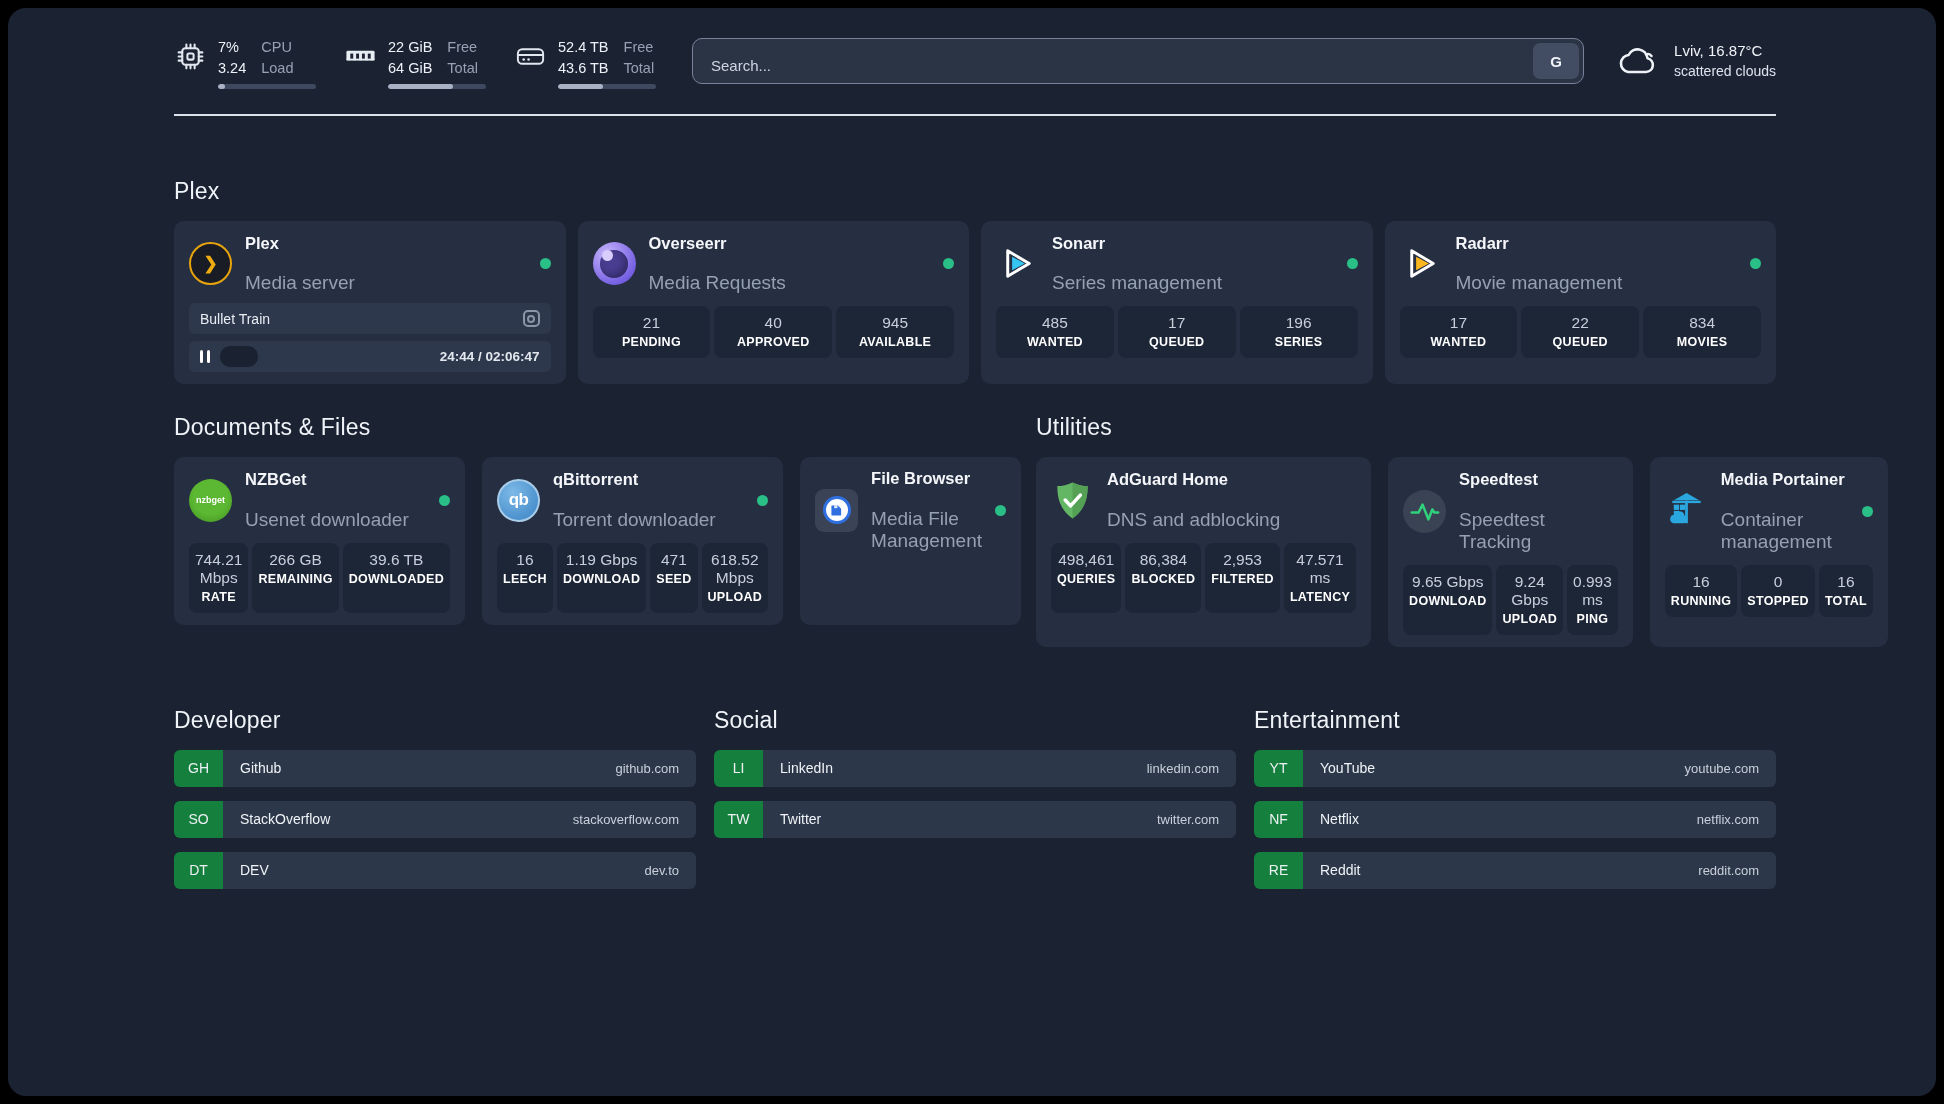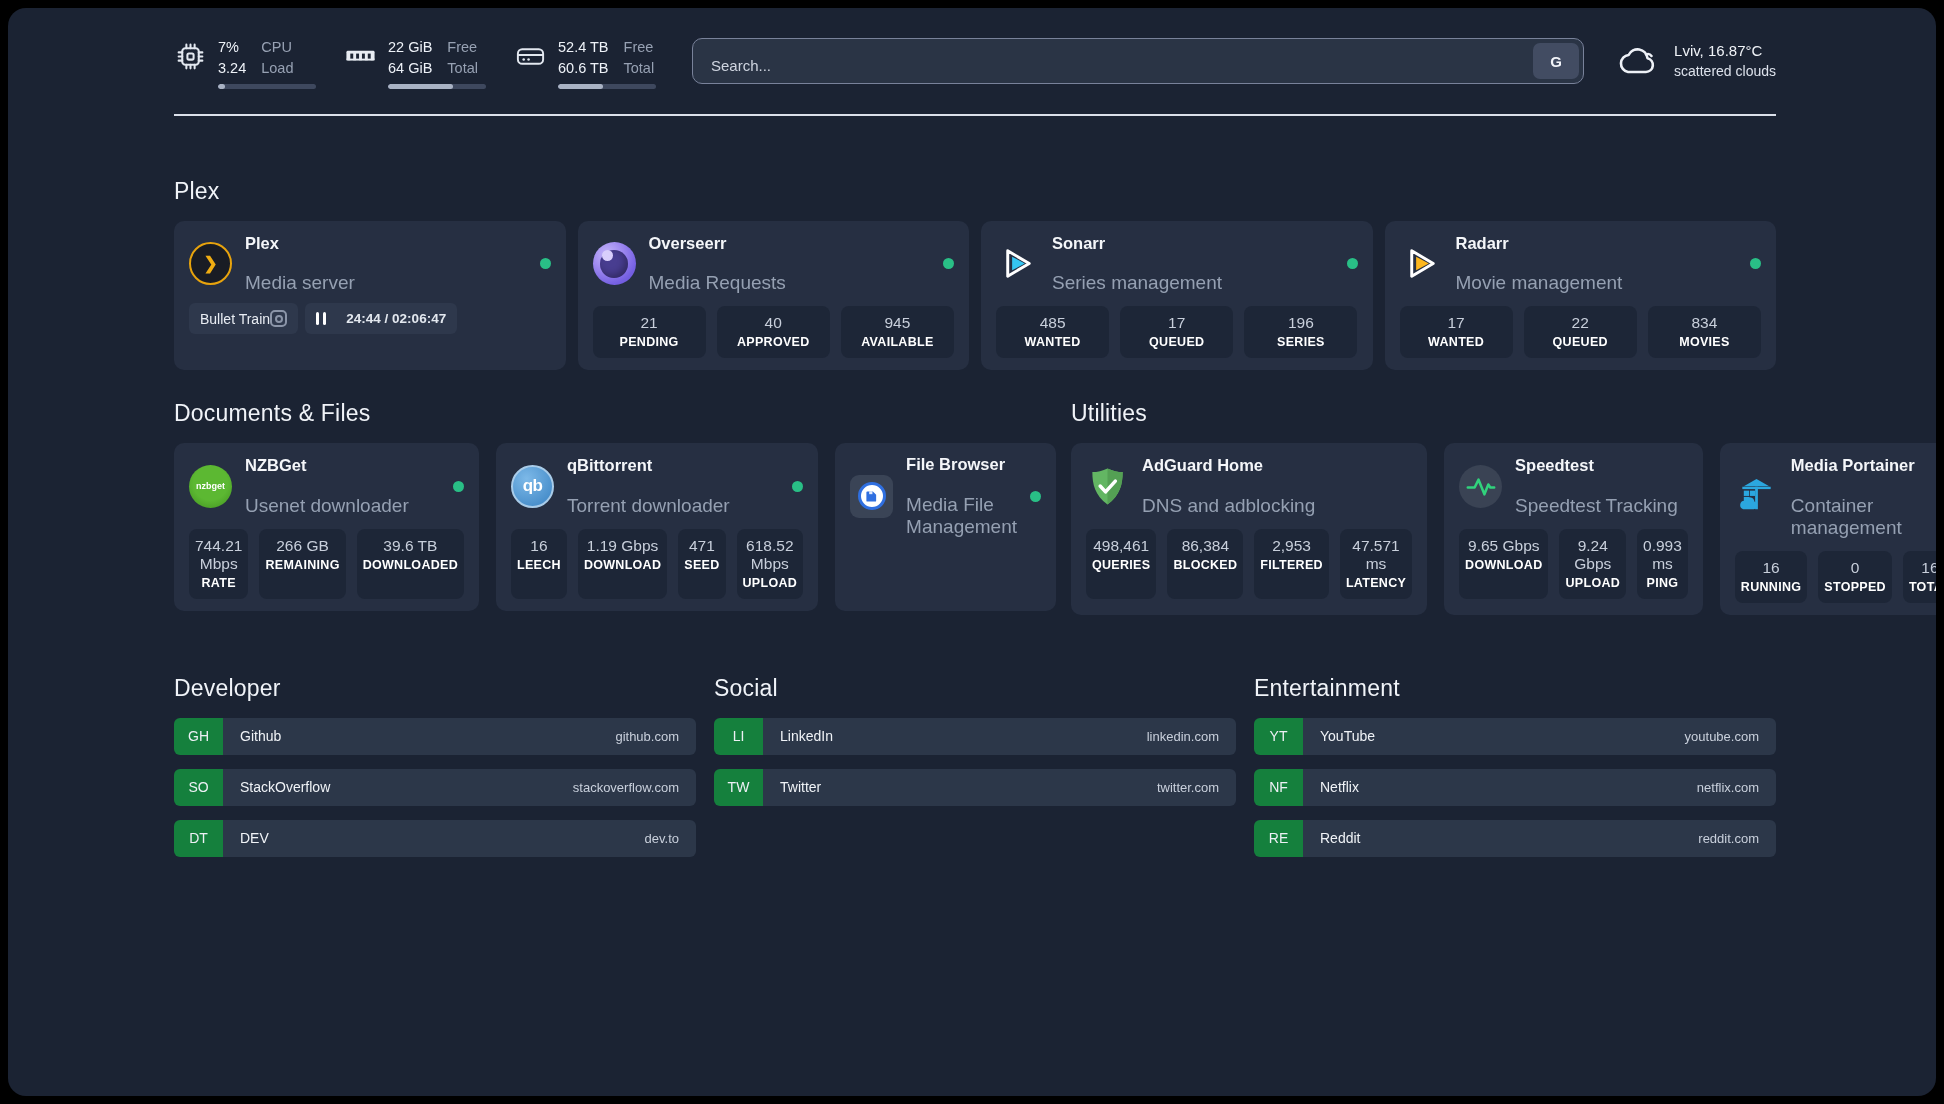--- a/index.html
+++ b/index.html
@@ -43,21 +43,21 @@
   .media-section { margin-top:62px; }
   .media-grid { display:grid; grid-template-columns:repeat(4,1fr); gap:12px; }
 
   .card { background:#262f42; border-radius:10px; padding:12px 15px; }
   .card-head { display:flex; align-items:center; gap:13px; }
   .head-text { display:flex; flex-direction:column; }
   .app-name { font-size:16.5px; font-weight:600; color:#f4f6f9; line-height:1.3; }
   .app-sub  { font-size:19px; color:#95a0b2; margin-top:18px; }
   .dot { width:11px; height:11px; border-radius:50%; background:#29bf86; margin-left:auto; flex:none; }
 
-  .stats-row { display:grid; gap:11px; margin-top:12px; }
+  .stats-row { display:grid; gap:4px; margin-top:12px; }
   .cols3 { grid-template-columns:repeat(3,1fr); }
   .cols4 { grid-template-columns:repeat(4,1fr); }
   .pill { background:#1d2637; border-radius:8px; text-align:center; padding:8px 6px 9px; }
   .pill-v { font-size:15.5px; color:#c8cfdb; }
   .pill-l { font-size:12.5px; font-weight:700; color:#fff; margin-top:3px; letter-spacing:.3px; }
 
   
   .app-icon { width:43px; height:43px; flex:none; display:flex; align-items:center; justify-content:center; }
   .icon-plex { border-radius:50%; background:#191c24; border:2.5px solid #e7a30d; color:#efac12;
     font-size:17px; font-weight:800; }
@@ -70,21 +70,21 @@
   .icon-nzbget { border-radius:50%; color:#fff; font-size:9px; font-weight:700;
     background:radial-gradient(circle at 50% 42%, #5cb832 52%, #3f8f1f 100%); }
   .icon-qb { border-radius:50%; color:#fff; font-size:17px; font-weight:700; letter-spacing:-.5px;
     background:radial-gradient(circle at 35% 30%, #7db9e8 0%, #4a90cc 75%); border:2px solid #a9cce9; }
   .icon-fb { border-radius:9px; background:#3a4456; }
   .fb-circle { width:28px; height:28px; border-radius:50%; background:#fff; border:3px solid #2f6fe0;
     display:flex; align-items:center; justify-content:center; }
   .icon-speedtest { border-radius:50%; background:#3a4354; }
 
   
-  .player { margin-top:9px; display:flex; flex-direction:row; gap:7px; }
+  .player { margin-top:9px; display:flex; flex-direction:column; gap:7px; }
   .p-row { height:31px; background:#2e384c; border-radius:6px; display:flex; align-items:center; padding:0 11px; }
   .p-title { font-size:14px; color:#e9edf3; }
   .cam { width:17px; height:17px; border:2px solid #8b95a8; border-radius:5px; margin-left:auto; position:relative; }
   .cam::after { content:""; position:absolute; inset:2.5px; border:2px solid #8b95a8; border-radius:50%; }
   .pause { display:flex; gap:3.5px; flex:none; }
   .pause i { width:3.4px; height:13px; background:#fff; border-radius:1.5px; }
   .p-track { flex:1; display:flex; align-items:center; margin:0 10px; height:100%; }
   .p-fill { height:21px; background:#1a2232; border-radius:10px; }
   .p-time { font-size:13.5px; font-weight:600; color:#e3e8ef; margin-left:auto; flex:none; }
 
@@ -167,21 +167,21 @@
         <svg class="stat-icon stroke-ic" viewBox="0 0 34 32">
           <rect x="4" y="8.5" width="26" height="15" rx="4.5"></rect>
               <path d="M4 14.5h26"></path>
           <circle cx="10" cy="19" r="1.3" fill="#e3e8f0" stroke="none"></circle>
               <circle cx="15" cy="19" r="1.3" fill="#e3e8f0" stroke="none"></circle>
         </svg>
         <div class="stat-body">
           <div class="stat-rows">
             <div class="stat-col vals">
               <span>52.4 TB</span>
-              <span>60.6 TB</span>
+              <span>43.6 TB</span>
             </div>
             <div class="stat-col labs">
               <span>Free</span>
               <span>Total</span>
             </div>
           </div>
           <div class="hbar">
             <div class="hbar-fill" style="width: 46%;"></div>
           </div>
         </div>

